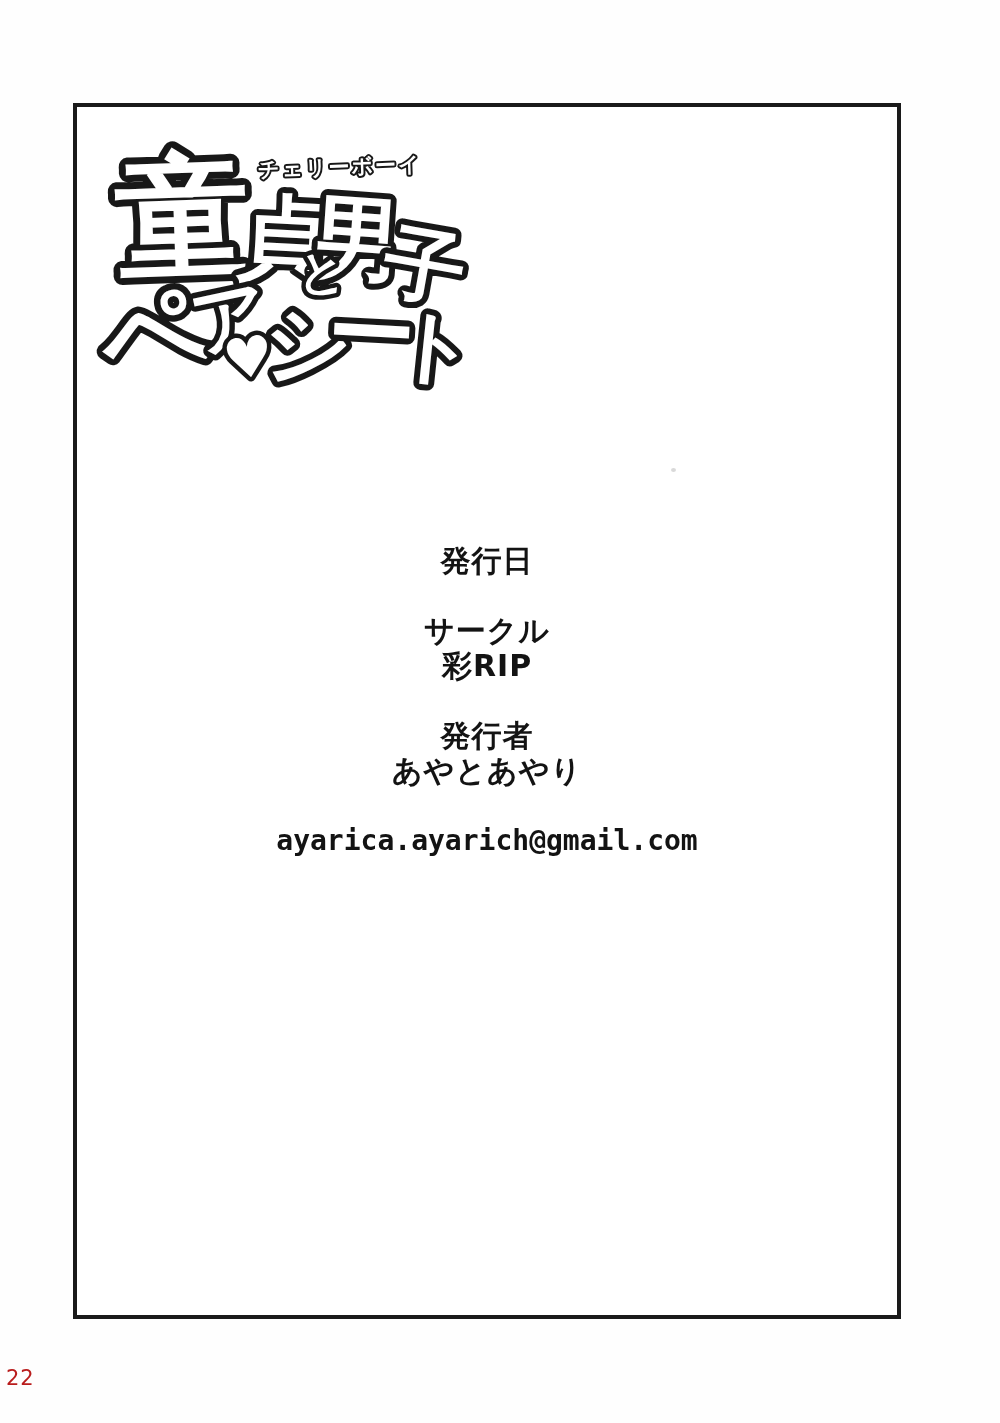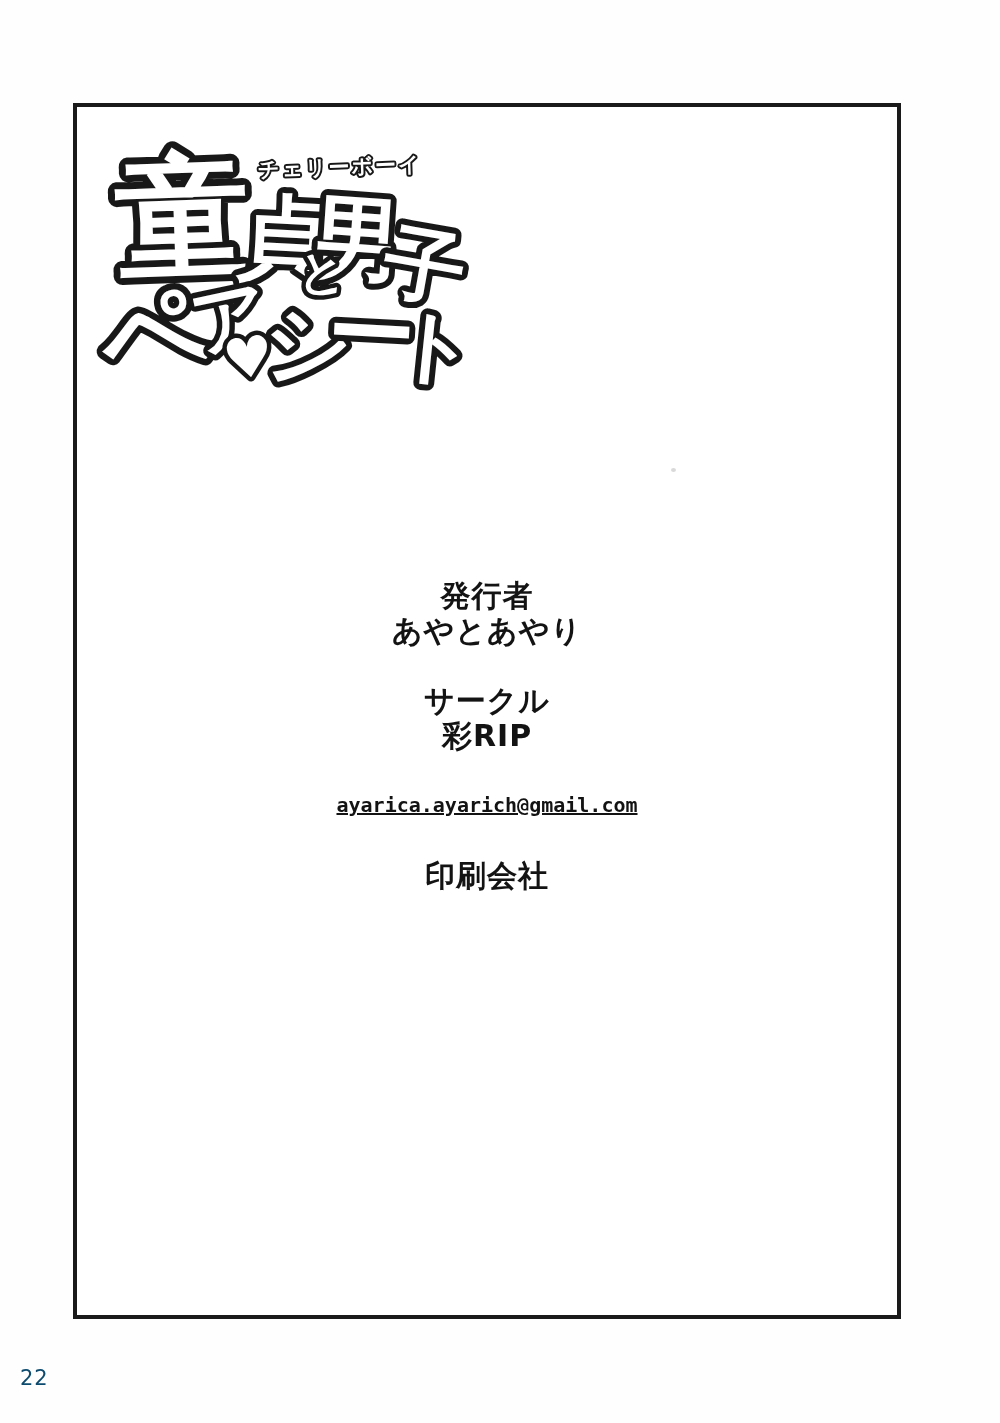--- a/index.html
+++ b/index.html
@@ -28,25 +28,25 @@
     position:absolute; left:77px; top:543px; width:820px;
     text-align:center;
   }
   .col-section { margin-bottom:35px; }
   .col-label, .col-value {
     font-size:30px; font-weight:800; line-height:35px;
     letter-spacing:1px; color:#131313;
   }
   .col-value.mono {
     font-family:"DejaVu Sans Mono", monospace;
-    font-size:20px; letter-spacing:0;text-decoration:underline;
+    font-size:28px; letter-spacing:0;
   }
   .page-number {
-    position:absolute; left:20px; top:1366px;
-    font-size:21px; font-weight:500; color:#0c4a6e;
+    position:absolute; left:6px; top:1366px;
+    font-size:21px; font-weight:500; color:#b91c1c;
     letter-spacing:1px;
   }
   .speck {
     position:absolute; left:671px; top:468px;
     width:5px; height:4px; border-radius:50%;
     background:#d9d9d9;
   }
 </style>
 </head>
 <body>
@@ -65,34 +65,34 @@
     <text x="78" y="241" font-size="110" stroke-width="13" transform="rotate(-8 78 241)">ペ</text>
     <text x="151" y="213" font-size="75" stroke-width="11" transform="rotate(-12 151 213)">ア</text>
     <text x="167" y="247" font-size="56" stroke-width="9" transform="rotate(-8 167 247)">♥</text>
     <text x="221" y="245" font-size="88" stroke-width="12" transform="rotate(6 221 245)">シ</text>
     <text x="286" y="234" font-size="88" stroke-width="12" transform="rotate(3 286 234)">ー</text>
     <text x="349" y="244" font-size="80" stroke-width="12" transform="rotate(6 349 244)">ト</text>
   </svg>
 
   <div class="colophon">
     <div class="col-section">
+      <div class="col-label">発行日</div>
+    </div>
+    <div class="col-section">
+      <div class="col-label">サークル</div>
+      <div class="col-value">彩RIP</div>
     </div>
     <div class="col-section">
       <div class="col-label">発行者</div>
       <div class="col-value">あやとあやり</div>
     </div>
     <div class="col-section">
-      <div class="col-label">サークル</div>
-      <div class="col-value">彩RIP</div>
-    </div>
-    <div class="col-section">
       <div class="col-value mono">ayarica.ayarich@gmail.com</div>
     </div>
     <div class="col-section">
-      <div class="col-label">印刷会社</div>
     </div>
   </div>
 
   <div class="speck"></div>
 
   <div class="page-number">22</div>
 
 </div>
 
 </body></html>

